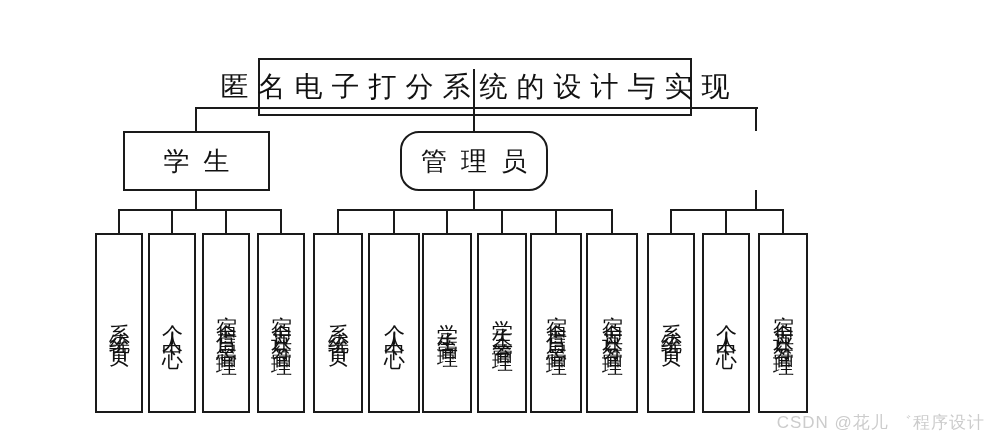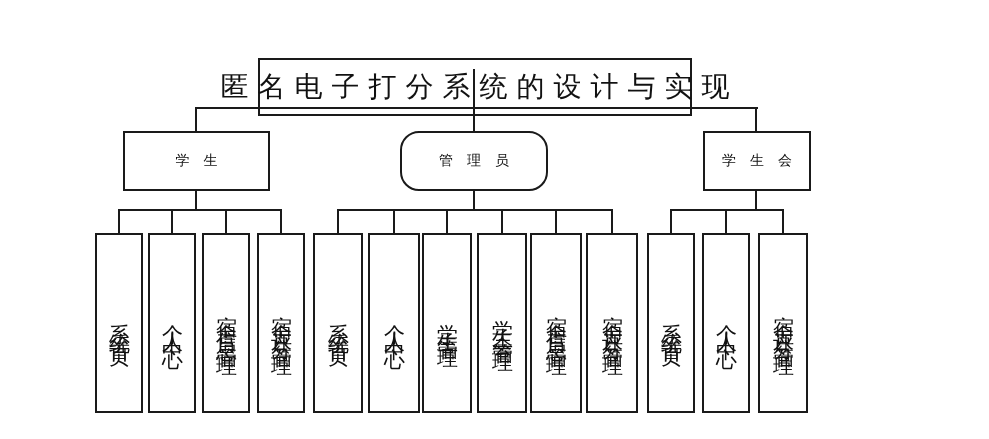--- a/index.html
+++ b/index.html
@@ -29,21 +29,21 @@
   .root-box {
     left: 258px; top: 11px; width: 434px; height: 58px;
     font-size: 28px;
     letter-spacing: 9px;
     text-indent: 9px;
     white-space: nowrap;
     margin-top: 47px;
   }
   .branch-box {
     top: 131px; height: 60px;
-    font-size: 14px;
+    font-size: 26px;
     letter-spacing: 14px;
     text-indent: 14px;
     white-space: nowrap;
   }
   .branch-student { left: 123px; width: 147px; }
   .branch-admin   { left: 400px; width: 148px; border-radius: 19px; }
   .branch-union   { left: 703px; width: 108px; }
   .leaf {
     top: 233px; height: 180px;
   }
@@ -85,23 +85,20 @@
   <div class="line hline" style="left:195px; top:107px; width:563px;"></div>
   <div class="line vline" style="left:195px; top:107px; height:24px;"></div>
   <div class="line vline" style="left:473px; top:107px; height:24px;"></div>
   <div class="line vline" style="left:755px; top:107px; height:24px;"></div>
 
   <div class="box branch-box branch-student">
     <span>学生</span>
   </div>
   <div class="box branch-box branch-admin">
     <span>管理员</span>
-  </div>
-  <div class="box branch-box branch-union">
-    <span>学生会</span>
   </div>
 
   <div class="line vline" style="left:195px; top:190px; height:21px;"></div>
   <div class="line hline" style="left:118px; top:209px; width:164px;"></div>
   <div class="line vline" style="left:118px; top:209px; height:24px;"></div>
   <div class="line vline" style="left:171px; top:209px; height:24px;"></div>
   <div class="line vline" style="left:225px; top:209px; height:24px;"></div>
   <div class="line vline" style="left:280px; top:209px; height:24px;"></div>
 
   <div class="line vline" style="left:473px; top:190px; height:21px;"></div>
@@ -154,14 +151,15 @@
   <div class="box leaf" style="left:647px; width:48px;">
     <span class="vtext">系统首页</span>
   </div>
   <div class="box leaf" style="left:702px; width:48px;">
     <span class="vtext">个人中心</span>
   </div>
   <div class="box leaf" style="left:758px; width:50px;">
     <span class="vtext">宿舍评分管理</span>
   </div>
 
+  <div class="watermark">CSDN @花儿 ゛程序设计</div>
 
 </div>
 
 </body></html>

